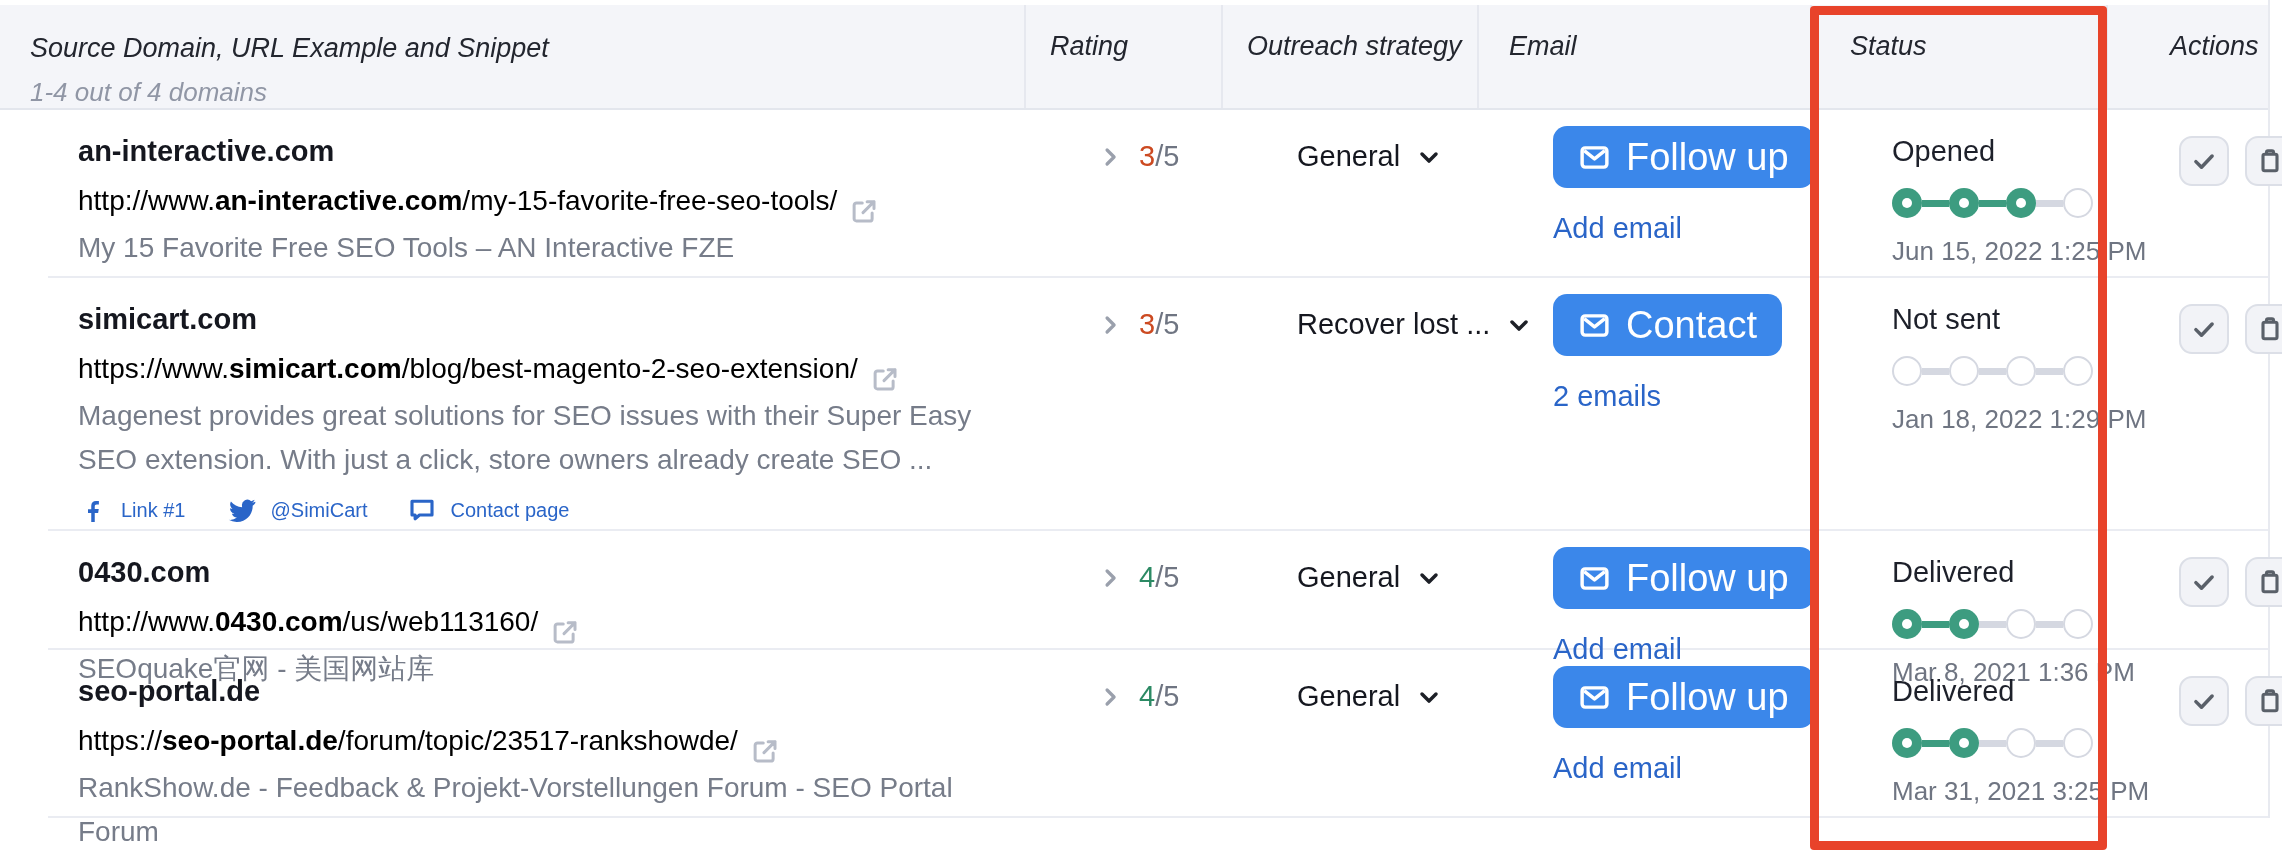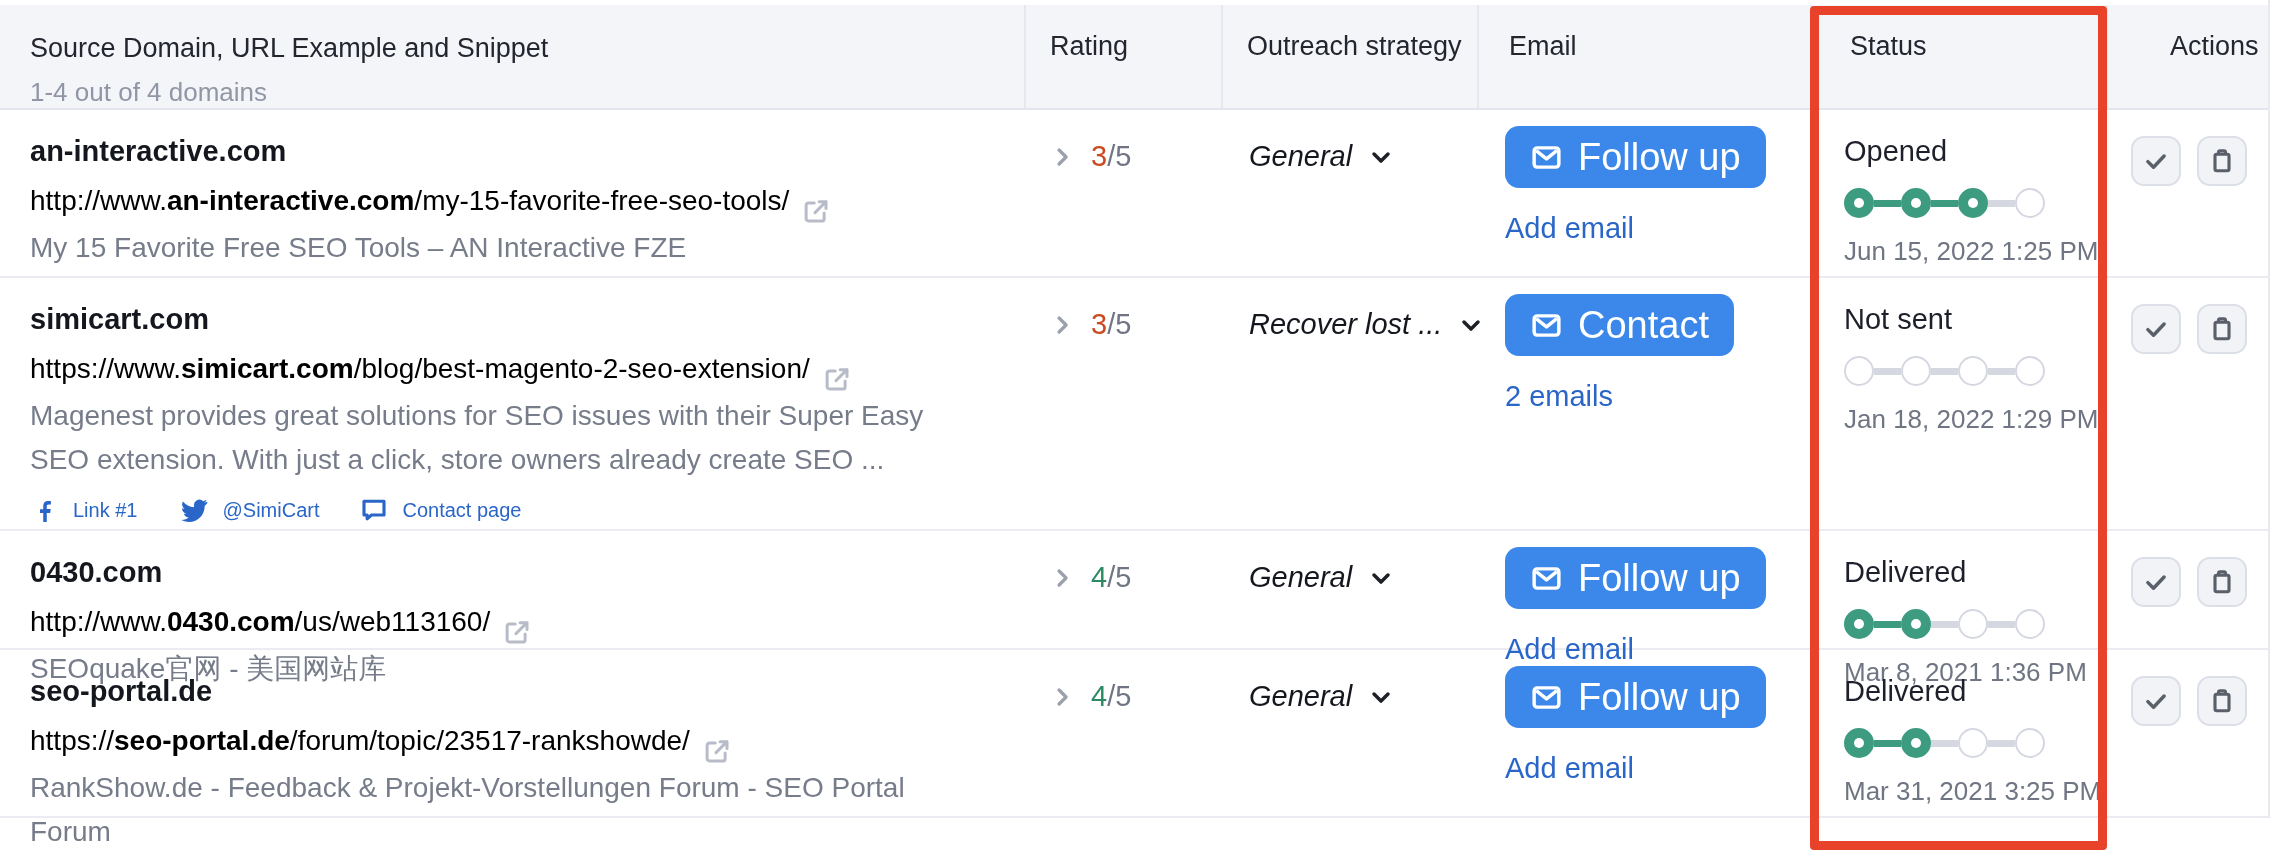--- a/index.html
+++ b/index.html
@@ -7,46 +7,46 @@
   body {
     width:2282px; height:856px; background:#ffffff; overflow:hidden; position:relative;
     font-family:"Liberation Sans", sans-serif; color:#1d202a;
     -webkit-font-smoothing:antialiased;
   }
   .table { width:2270px; border-right:2px solid #e8eaf0; position:relative; }
   .grid-cols { display:grid; grid-template-columns:1024px 197px 256px 333px 296px 164px; }
 
   
   .hdr { height:110px; background:#f4f5f9; border-top:5px solid #ffffff; border-bottom:2px solid #e3e6ed; }
-  .hcell { padding:26px 0 0 24px; font-size:27px; color:#23262f; border-left:2px solid #e6e8ef; }
+  .hcell { padding:26px 0 0 24px; font-size:27px; color:#23262f; border-left:2px solid #e6e8ef;font-style:italic; }
   .hcell.first { border-left:none; padding-left:30px; }
   .hcell.actions { padding-left:62px; }
   .h-title { font-size:27px; color:#23262f; line-height:34px; }
   .h-sub { margin-top:12px; font-size:26px; color:#9096a5; }
   .hcell.email { padding-left:30px; }
   .hcell.status { padding-left:38px; }
 
   
-  .row { border-bottom:2px solid #eaecf2; }
+  .row { border-bottom:2px solid #eaecf2;margin-left:48px; }
   .row.r1 { height:168px; } .row.r2 { height:253px; } .row.r3 { height:119px; } .row.r4 { height:168px; }
 
   .c-source { padding:16px 40px 0 30px; font-size:28px; }
   .domain { font-weight:700; font-size:29px; line-height:50px; color:#15171f; }
   .urlline { line-height:50px; display:flex; align-items:flex-end; gap:12px; color:#000000; white-space:nowrap; }
   .urlline b { font-weight:700; }
   .ext-icon { display:inline-flex; cursor:pointer; }
   .snippet { color:#767c89; line-height:44px; max-width:935px; }
   .linksrow { display:flex; align-items:center; gap:40px; margin-top:12px; }
   .slink { display:inline-flex; align-items:center; gap:13px; color:#2a65c8; font-size:20px; cursor:pointer; }
 
   .c-rating { padding:30px 0 0 24px; display:flex; align-items:center; gap:15px; align-self:start; font-size:29px; }
   .rating-frac { color:#6f7582; }
   .chev { display:inline-flex; cursor:pointer; }
 
-  .c-strategy { padding:30px 0 0 28px; font-size:29px; color:#15171f;font-style:italic; }
+  .c-strategy { padding:30px 0 0 28px; font-size:29px; color:#15171f; }
   .strategy-inner { display:inline-flex; align-items:center; gap:15px; cursor:pointer; white-space:nowrap; }
 
   .c-email { padding:16px 0 0 28px; }
   .btn-primary {
     background:#3b87ea; color:#ffffff; font-size:38px; height:62px; border:none; border-radius:14px;
     padding:4px 25px; display:inline-flex; align-items:center; gap:15px; cursor:pointer;
     font-family:"Liberation Sans", sans-serif;
   }
   .email-link { display:inline-block; margin-top:24px; color:#2a65c8; font-size:29px; cursor:pointer; }
 

